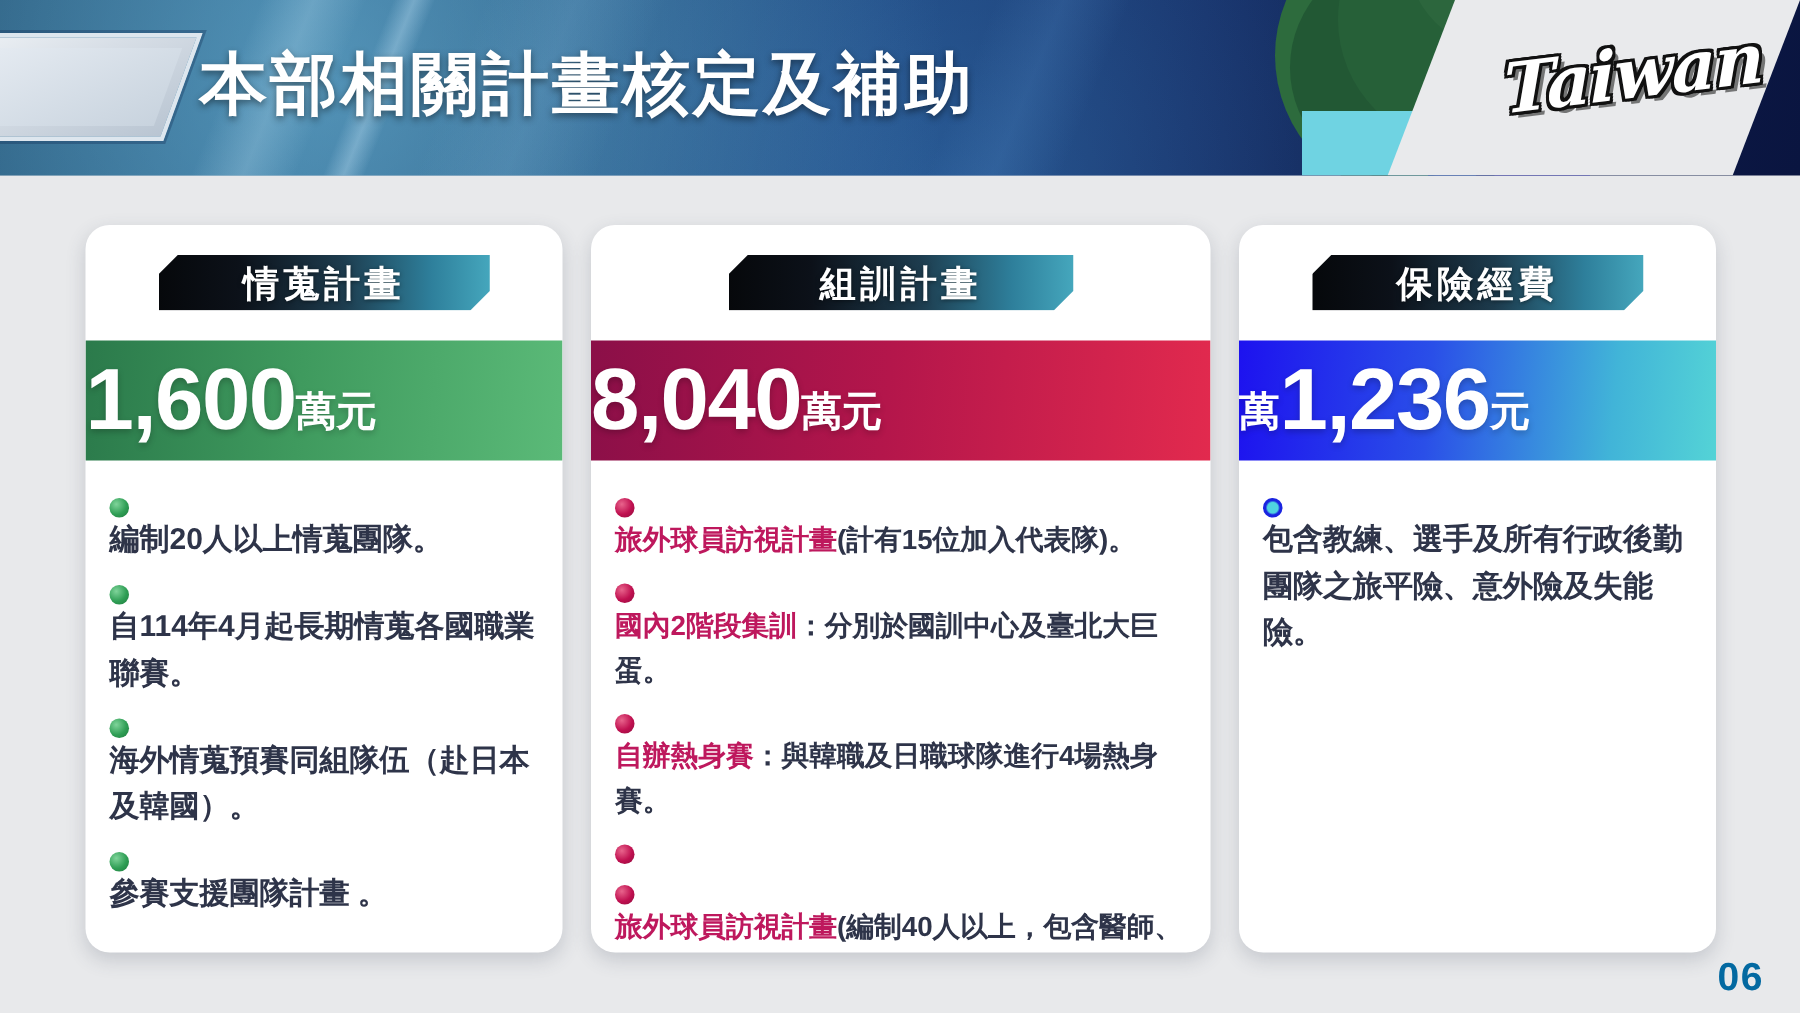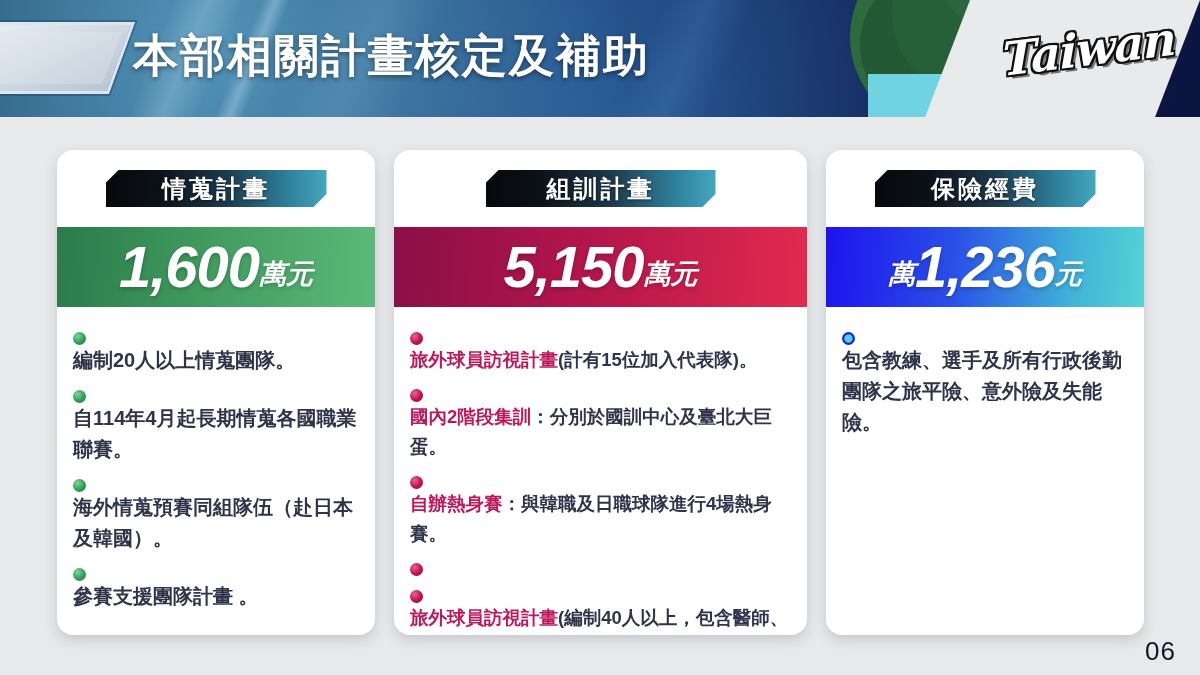--- a/index.html
+++ b/index.html
@@ -102,24 +102,23 @@
     clip-path:polygon(13px 0,100% 0,100% calc(100% - 13px),calc(100% - 13px) 100%,0 100%,0 13px);
     color:#ffffff;font-size:24px;font-weight:bold;letter-spacing:3px;
     white-space:nowrap;
     text-shadow:0 1px 3px rgba(0,0,0,.5);
   }
   .badge-1{width:221px;}
   .badge-2{width:230px;}
   .badge-3{width:221px;}
 
   .amount{
-    height:80px;display:flex;align-items:center;justify-content:center;
+    height:80px;display:flex;align-items:center;
     color:#ffffff;white-space:nowrap;
     text-shadow:0 2px 4px rgba(0,0,0,.22);
-    font-style:italic;
   }
   .amt-green{background:linear-gradient(95deg,#2b7a4b 0%,#3f9a5e 45%,#5bba78 100%);}
   .amt-crimson{background:linear-gradient(95deg,#8b0f48 0%,#b4164b 48%,#e22a4e 100%);}
   .amt-blue{background:linear-gradient(95deg,#1d12ef 0%,#2a4fe8 40%,#41b4d8 78%,#54d3d6 100%);}
   .amt-big{font-size:58px;font-weight:bold;letter-spacing:-1px;line-height:1;}
   .amt-unit{font-size:27px;font-weight:bold;line-height:1;position:relative;top:7px;}
 
   .body{padding:18px 16px 10px 16px;}
   .bullet{display:flex;align-items:flex-start;margin-bottom:7px;flex-direction:column;}
   .dot{
@@ -130,21 +129,21 @@
   .dot-r{background:radial-gradient(circle at 35% 32%,#e8648c 0%,#c01050 55%,#8e0c3d 100%);}
   .dot-b{
     background:radial-gradient(circle at 50% 50%,#4fd3e0 0%,#4fd3e0 38%,#1a24e0 52%,#1a24e0 100%);
   }
   .btxt{font-size:20px;font-weight:bold;line-height:1.55;color:#2e3449;}
   .btxt-2{font-size:18.5px;line-height:1.62;}
   .kw-r{color:#be185d;}
 
   .pagenum{
     position:absolute;right:24px;bottom:8px;
-    font-size:26px;font-weight:normal;color:#0f172a;letter-spacing:1px;
+    font-size:26px;font-weight:bold;color:#0369a1;letter-spacing:1px;
   }
 </style>
 </head>
 <body>
 
 <div class="banner">
   <div class="streak s1"></div>
   <div class="streak s2"></div>
   <div class="streak s3"></div>
   <div class="streak s4"></div>
@@ -194,21 +193,21 @@
         <span class="btxt">參賽支援團隊計畫 。</span>
       </div>
     </div>
   </div>
 
   <div class="card card-2">
     <div class="badge-wrap">
       <div class="badge badge-2">組訓計畫</div>
     </div>
     <div class="amount amt-crimson">
-      <span class="amt-big">5,150</span>
+      <span class="amt-big">8,040</span>
       <span class="amt-unit">萬元</span>
     </div>
     <div class="body">
       <div class="bullet">
         <span class="dot dot-r"></span>
         <span class="btxt btxt-2"><span class="kw-r">旅外球員訪視計畫</span><span>(計有15位加入代表隊)。</span></span>
       </div>
       <div class="bullet">
         <span class="dot dot-r"></span>
         <span class="btxt btxt-2"><span class="kw-r">國內2階段集訓</span><span>：分別於國訓中心及臺北大巨蛋。</span></span>

